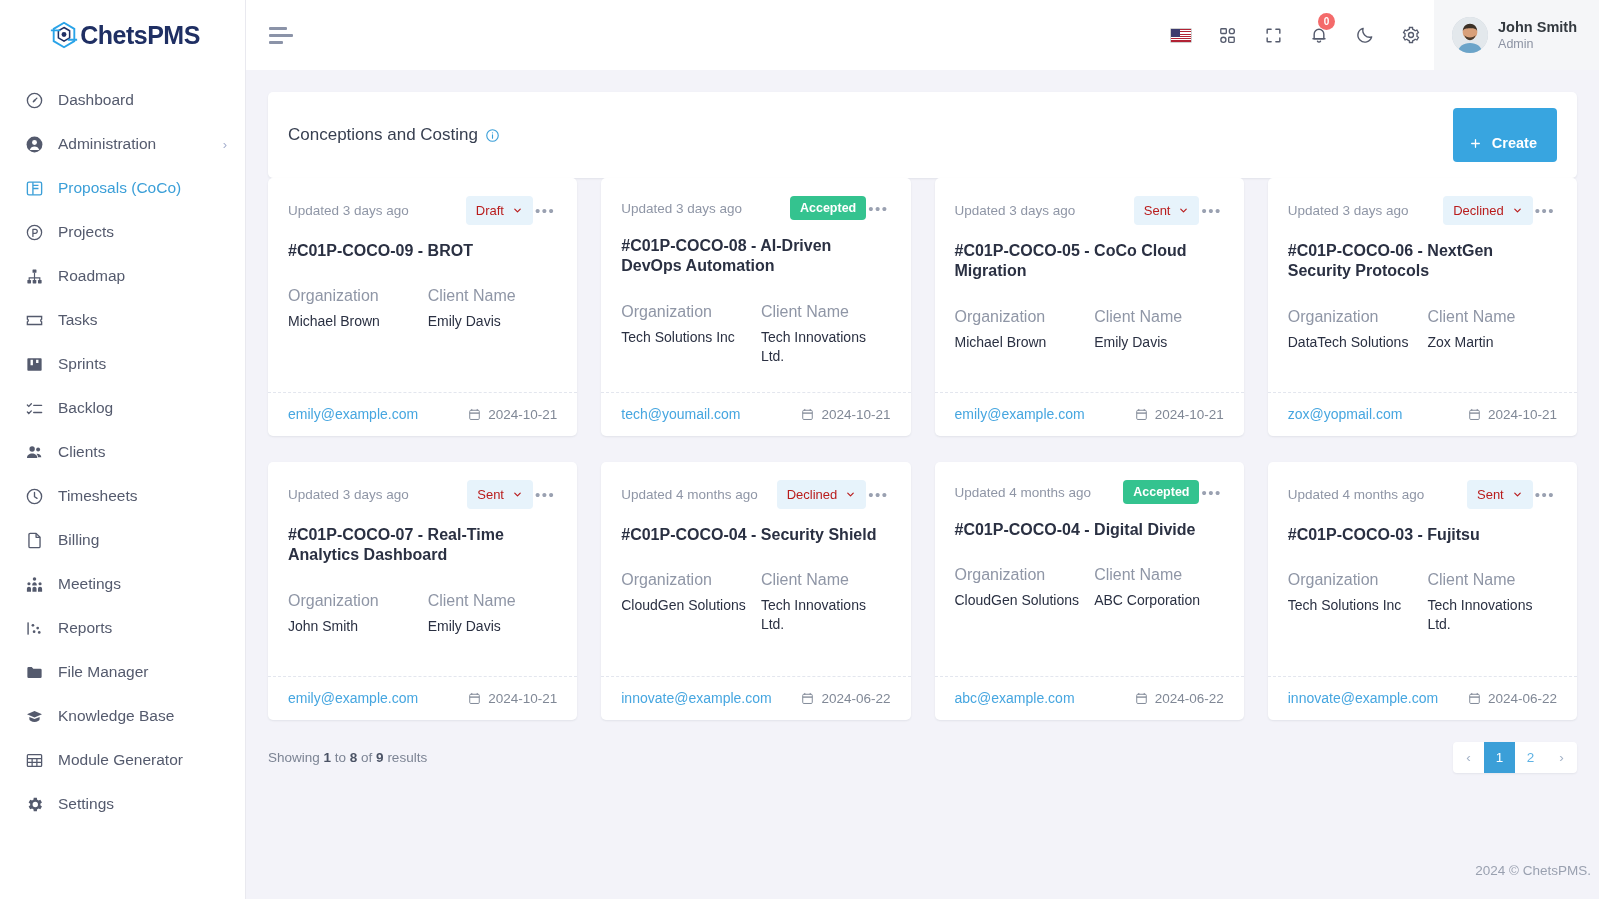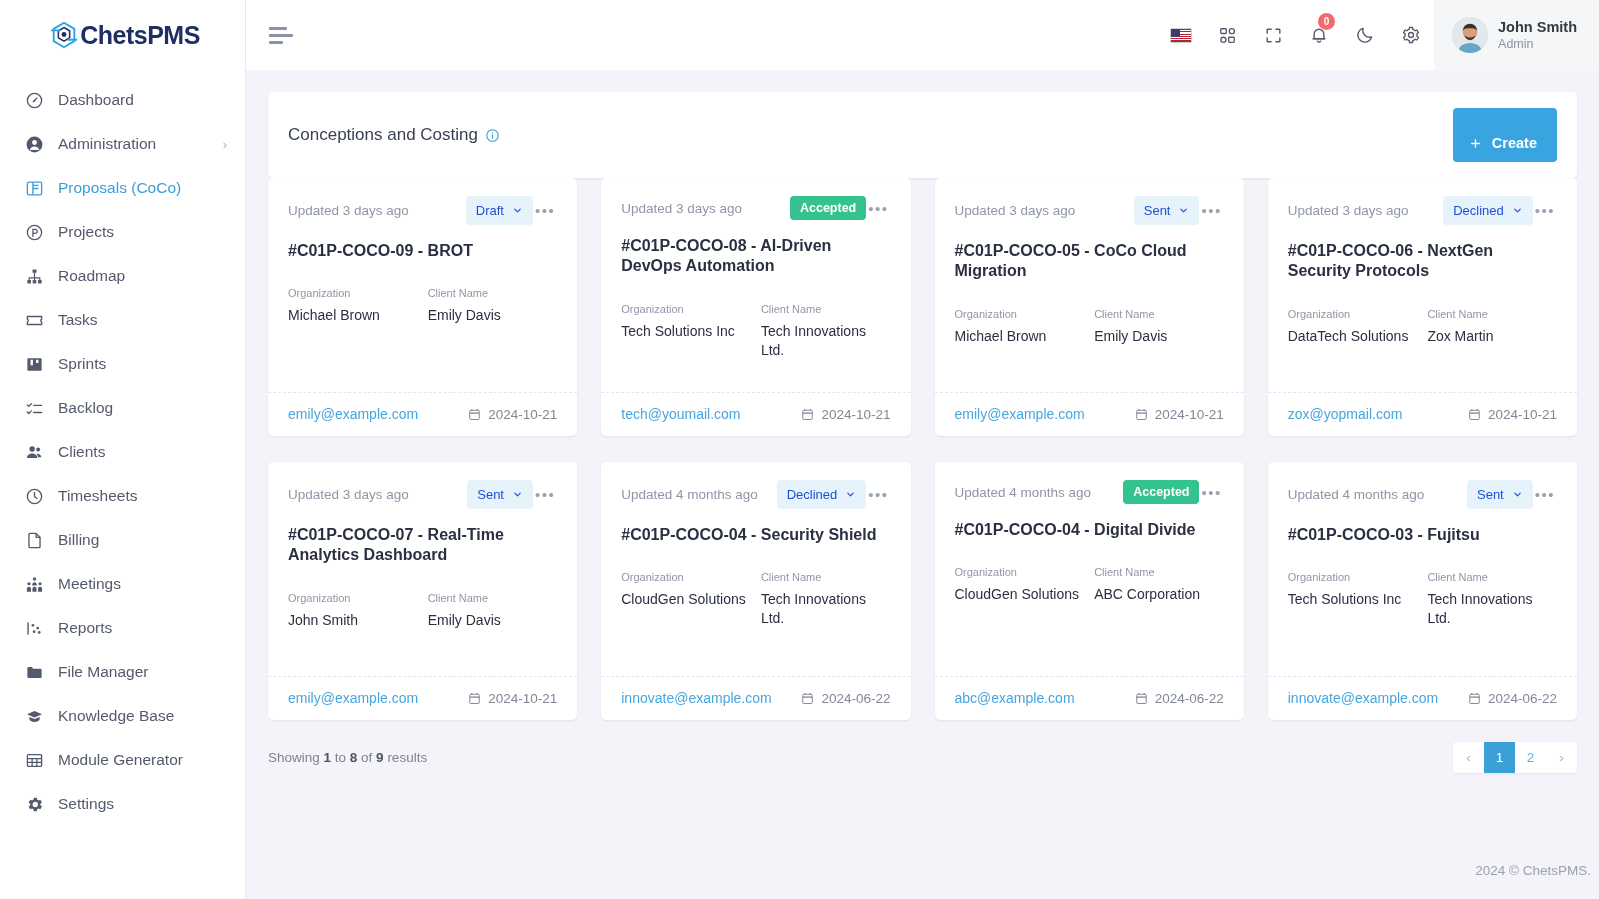--- a/index.html
+++ b/index.html
@@ -108,29 +108,29 @@
     display: flex; flex-direction: column; min-height: 258px;
   }
   .card-body { padding: 18px 20px 10px 20px; flex: 1; display: flex; flex-direction: column; }
   .card-head { display: flex; align-items: center; }
   .updated { font-size: 13.5px; color: #8f96a6; white-space: nowrap; }
   .status {
     margin-left: auto; display: flex; align-items: center; gap: 8px;
     font-size: 13px; padding: 7px 10px; border-radius: 4px; cursor: pointer;
     white-space: nowrap;
   }
-  .status.soft { background: #e7f3fb; color: #1d4ed8; }
+  .status.soft { background: #e7f3fb; color: #b91c1c; }
   .status.accepted { background: #34c38f; color: #ffffff; font-weight: 600; padding: 5px 10px; font-size: 12.5px; }
   .dots { color: #9aa1b1; letter-spacing: 1.5px; font-size: 15px; cursor: pointer; padding: 0 2px; }
   .card-title {
     margin-top: 16px; font-size: 16px; font-weight: 700; color: #2a3042; line-height: 1.28;
   }
   .meta { display: flex; margin-top: 26px; gap: 10px; }
   .meta-col { flex: 1; min-width: 0; }
-  .meta-label { font-size: 11px; color: #8f96a6; margin-bottom: 7px; }
+  .meta-label { font-size: 16px; color: #8f96a6; margin-bottom: 7px; }
   .meta-value { font-size: 14px; color: #2a3042; line-height: 1.35; }
   .card-foot {
     border-top: 1px dashed #e3e6ee; padding: 13px 20px 14px 20px;
     display: flex; align-items: center; gap: 8px;
   }
   .email { color: #46a6e0; font-size: 14px; cursor: pointer; text-decoration: none; }
   .date { margin-left: auto; display: flex; align-items: center; gap: 7px;
     color: #808896; font-size: 13.5px; white-space: nowrap; }
 
   .bottom-row { display: flex; align-items: center; margin-top: 22px; }

